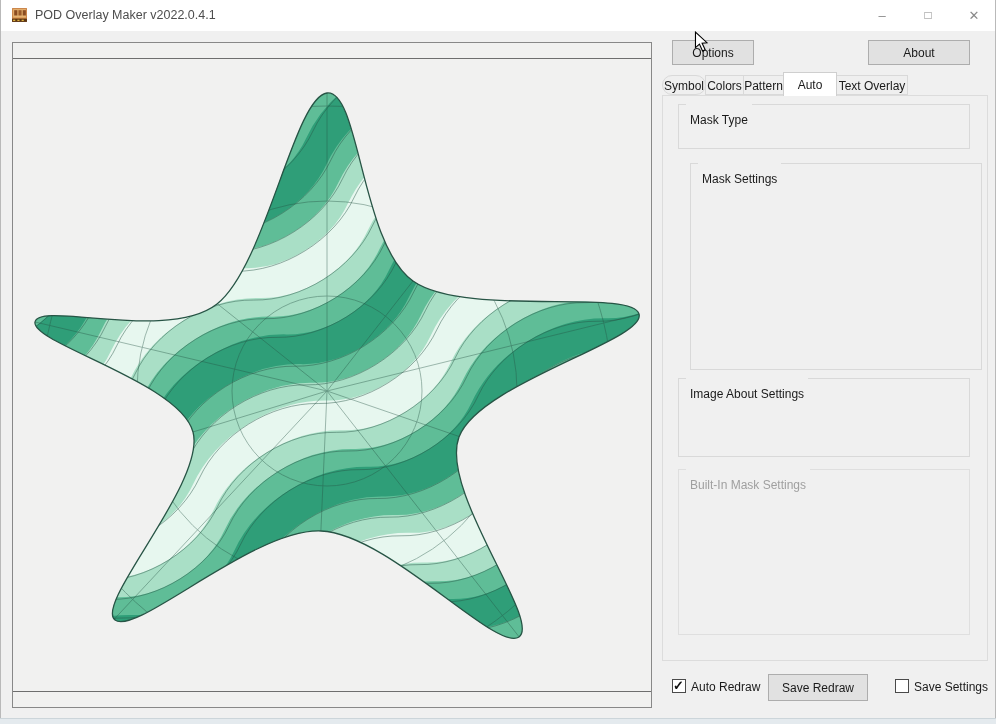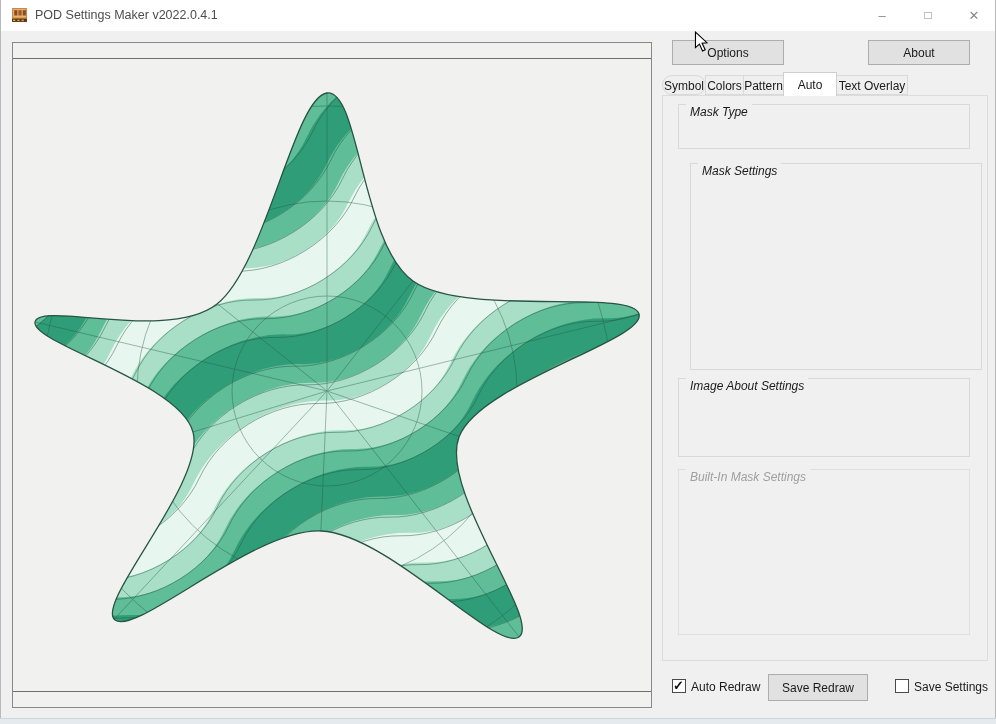--- a/index.html
+++ b/index.html
@@ -19,21 +19,21 @@
   .canvas-frame{position:absolute;left:12px;top:42px;width:638px;height:664px;border:1px solid #888888;background:#f1f1f0;}
   .frame-line{position:absolute;left:0;right:0;height:1px;background:#6e6e6e;}
   
   .btn{position:absolute;background:#e1e1e1;border:1px solid #adadad;display:flex;align-items:center;justify-content:center;font-size:12px;box-sizing:border-box;}
   
   .tab{position:absolute;top:75px;height:20px;line-height:20px;text-align:center;background:#efefef;border:1px solid #d9d9d9;box-sizing:border-box;z-index:2;}
   .tab.sel{top:72px;height:24px;line-height:24px;background:#ffffff;border:1px solid #cfcfcf;border-bottom:none;z-index:3;}
   .tabpage{position:absolute;left:662px;top:95px;width:326px;height:566px;border:1px solid #dcdcdc;background:#f0f0f0;box-sizing:border-box;z-index:1;}
   
   .groupbox{position:absolute;border:1px solid #d9d9d9;z-index:2;}
-  .gb-label{position:absolute;top:-8px;left:7px;background:#f0f0f0;padding:8px 4px;line-height:14px;white-space:nowrap;font-style:italic;}
+  .gb-label{position:absolute;top:-8px;left:7px;background:#f0f0f0;padding:16px 4px;line-height:14px;white-space:nowrap;}
   
   .radio{position:absolute;width:13px;height:13px;border:1px solid #4a4a4a;border-radius:50%;background:#fff;box-sizing:border-box;}
   .radio.on::after{content:"";position:absolute;left:2px;top:2px;width:7px;height:7px;border-radius:50%;background:#141414;}
   
   .cb{position:absolute;width:14px;height:14px;border:1px solid #4a4a4a;background:#fff;box-sizing:border-box;}
   .cb.on::after{content:"✓";position:absolute;left:0px;top:-2px;font-size:13px;font-weight:bold;color:#101010;}
   .cb.off-dis{border-color:#bdbdbd;background:#fdfdfd;}
   
   .spin{position:absolute;background:#fff;border:1px solid #7a7a7a;display:flex;box-sizing:border-box;}
   .spin.dis2{border-color:#c6c6c6;}
@@ -66,21 +66,21 @@
     <rect x="1" y="1" width="14" height="13" fill="#c98041"></rect>
     <rect x="2" y="2" width="12" height="8" fill="#e6b372"></rect>
     <rect x="3" y="3" width="3" height="5" fill="#8a4c22"></rect>
     <rect x="7" y="3" width="3" height="5" fill="#9a5a2a"></rect>
     <rect x="11" y="3" width="3" height="5" fill="#8a4c22"></rect>
     <rect x="1" y="11" width="14" height="3" fill="#5a3413"></rect>
     <rect x="2" y="12" width="2" height="1" fill="#ffd24a"></rect>
     <rect x="6" y="12" width="2" height="1" fill="#ffd24a"></rect>
     <rect x="10" y="12" width="2" height="1" fill="#ffd24a"></rect>
   </svg>
-  <span class="title-text">POD Settings Maker v2022.0.4.1</span>
+  <span class="title-text">POD Overlay Maker v2022.0.4.1</span>
   <div class="win-btn" style="left:858px;">–</div>
   <div class="win-btn" style="left:904px;font-size:12px;">□</div>
   <div class="win-btn" style="left:950px;">✕</div>
 </div>
 
 <div class="canvas-frame">
   <div class="frame-line" style="top:15px;"></div>
   <div class="frame-line" style="bottom:15px;"></div>
   <svg id="star-svg" style="position:absolute;left:0;top:16px;" width="638" height="632" viewBox="0 0 638 632">
       <defs>
@@ -241,21 +241,21 @@
           <line x1="314" y1="332" x2="44.000185885917176" y2="117.23245036002129"></line>
           <circle cx="314" cy="332" r="95"></circle>
           <circle cx="314" cy="332" r="190"></circle>
           <circle cx="314" cy="332" r="285"></circle>
         </g>
       </g>
       <path d="M314 34C346.7 30.2 348.0 185.2 400 222C452.0 258.8 618.3 229.0 626 255C633.7 281.0 466.0 324.2 446 378C426.0 431.8 529.0 562.3 506 578C483.0 593.7 375.3 474.8 308 472C240.7 469.2 123.3 577.5 102 561C80.7 544.5 193.3 422.7 180 373C166.7 323.3 18.0 284.3 22 263C26.0 241.7 155.3 283.2 204 245C252.7 206.8 281.3 37.8 314 34Z" fill="none" stroke="#275445" stroke-width="1.3"></path>
     </svg>
 </div>
 
-<div class="btn" style="left:672px;top:40px;width:112px;height:25px;">
+<div class="btn" style="left:672px;top:40px;width:82px;height:25px;">
   <span>Options</span>
 </div>
 <div class="btn" style="left:868px;top:40px;width:102px;height:25px;">
   <span>About</span>
 </div>
 <svg class="abs" style="left:694px;top:31px;z-index:20;" width="14" height="21" viewBox="0 0 12 19">
   <path d="M1 1 L1 15 L4.6 11.8 L7.4 18 L9.8 16.9 L7 11 L11.4 10.6 Z" fill="#ffffff" stroke="#000000" stroke-width="1"></path>
 </svg>
 
 <div class="tabpage"></div>

